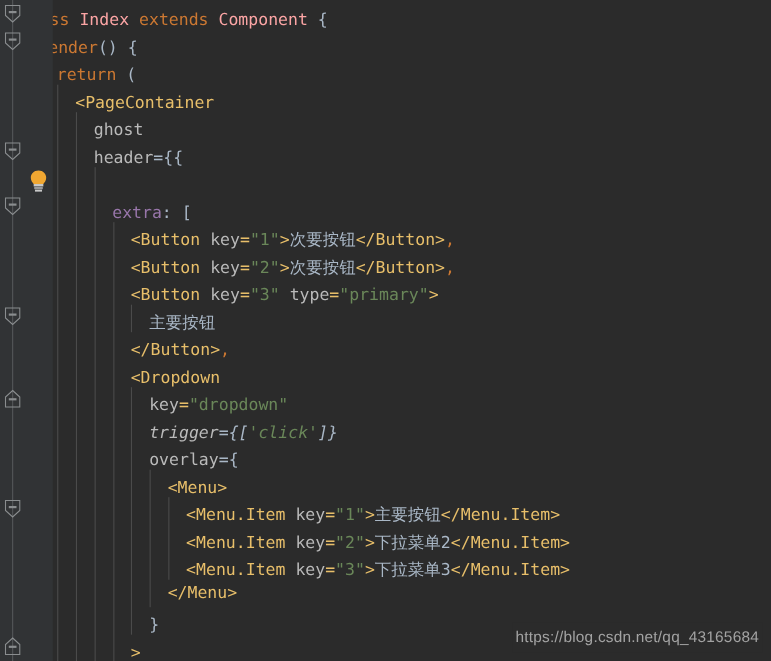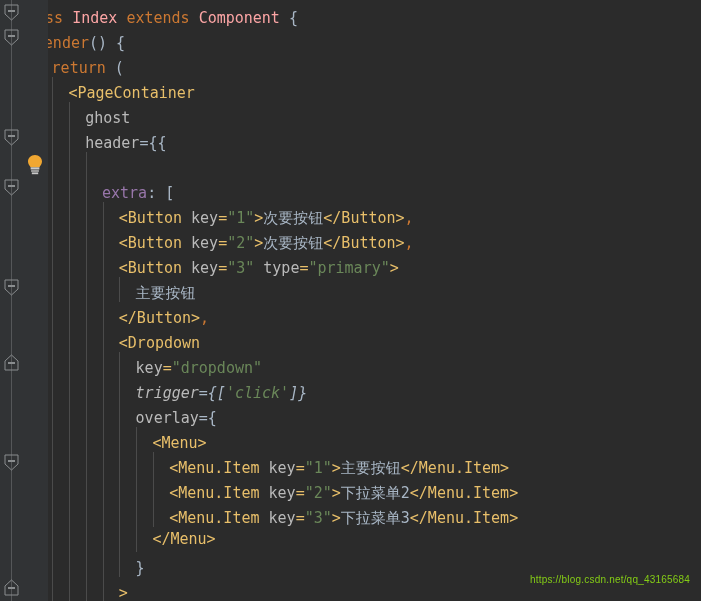--- a/index.html
+++ b/index.html
@@ -109,23 +109,23 @@
   .str      { color: #6a8759; }
   .prop     { color: #9876aa; }
   .orange   { color: #cc7832; }
   .text     { color: #a9b7c6; }
 
   
   #watermark {
     position: absolute;
     right: 8px;
     bottom: 8px;
-    color: #84cc16;
+    color: #a3a3a3;
     font-family: "Liberation Sans", sans-serif;
-    font-size: 10px;
+    font-size: 14px;
     letter-spacing: 0.2px;
     z-index: 5;
     background: rgba(43,43,43,0.55);
     padding: 1px 3px;
   }
 </style>
 </head>
 <body>
 
 <div id="editor">

